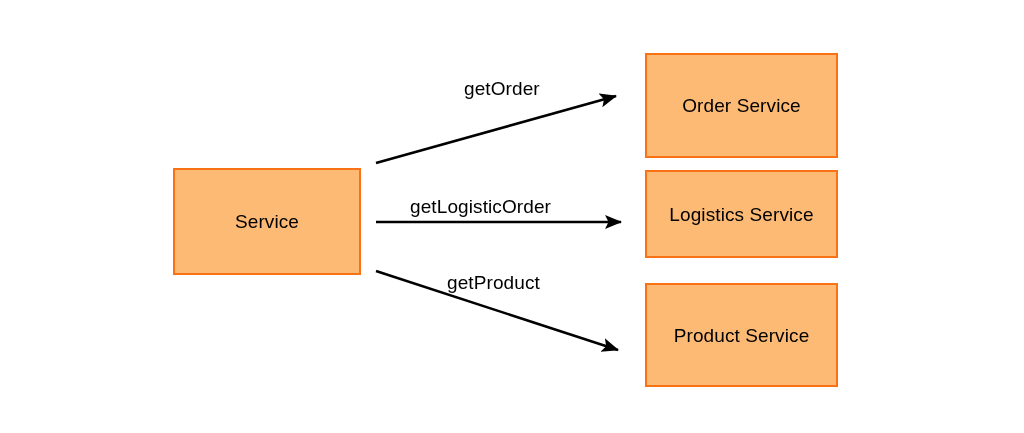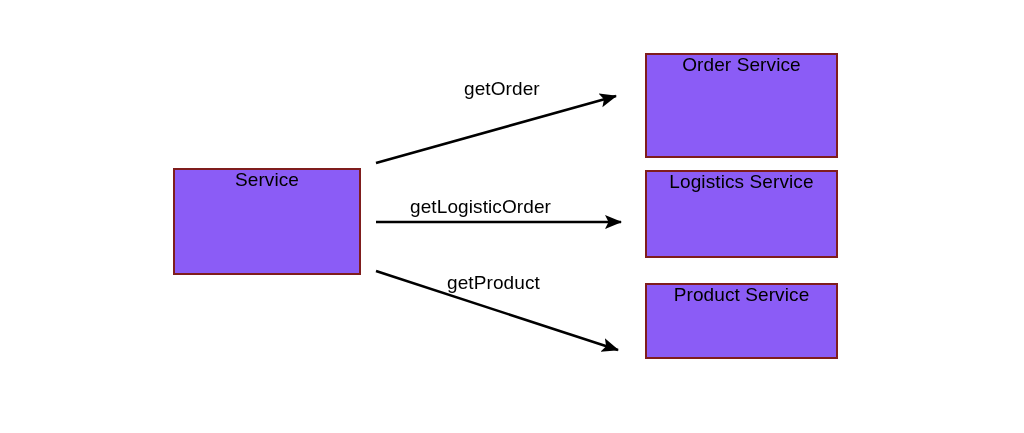--- a/index.html
+++ b/index.html
@@ -15,24 +15,24 @@
   #canvas {
     position: relative;
     width: 1024px;
     height: 433px;
     background: #ffffff;
     overflow: hidden;
   }
   .node-box {
     position: absolute;
     box-sizing: border-box;
-    background: #8b5cf6;
-    border: 2px solid #7f1d1d;
+    background: #fdba74;
+    border: 2px solid #f97316;
     display: flex;
-    align-items: flex-start;
+    align-items: center;
     justify-content: center;
   }
   .node-label {
     font-family: "Liberation Sans", sans-serif;
     font-size: 19px;
     color: #000000;
     line-height: 1;
     white-space: nowrap;
     letter-spacing: 0.1px;
   }
@@ -51,21 +51,21 @@
   #logistics-service-box {
     left: 645px;
     top: 170px;
     width: 193px;
     height: 88px;
   }
   #product-service-box {
     left: 645px;
     top: 283px;
     width: 193px;
-    height: 76px;
+    height: 104px;
   }
   #edge-layer {
     position: absolute;
     left: 0;
     top: 0;
     width: 1024px;
     height: 433px;
     pointer-events: none;
   }
   .edge-line {

